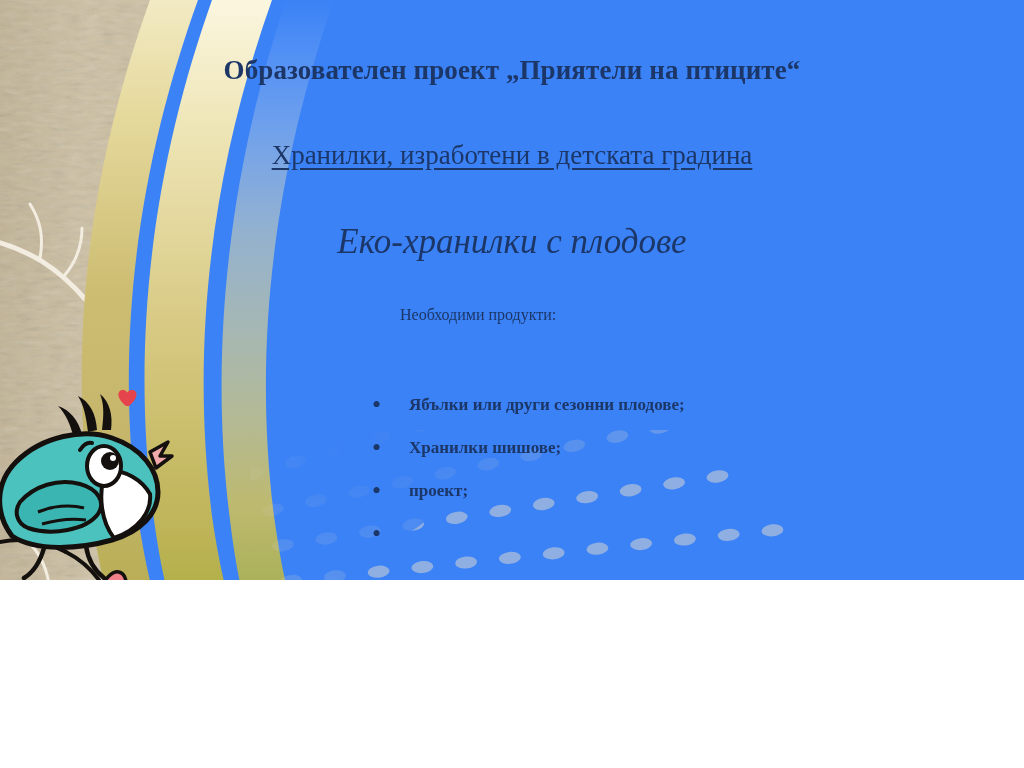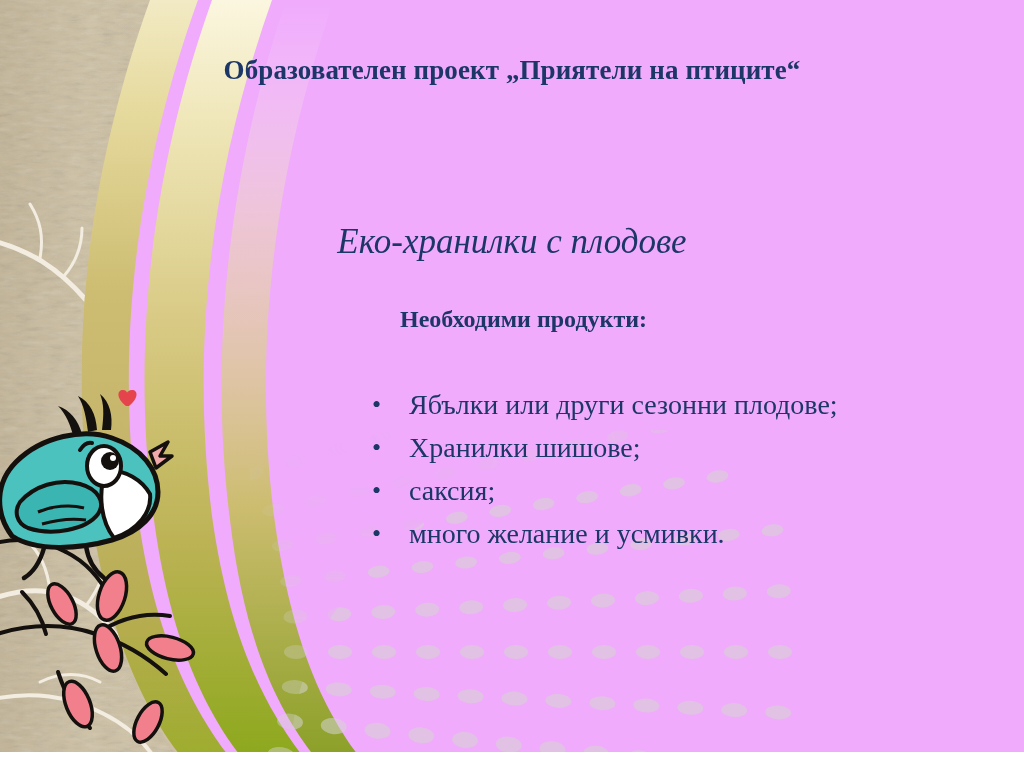--- a/index.html
+++ b/index.html
@@ -1,18 +1,18 @@
 <!DOCTYPE html>
 <html><head>
 <meta charset="utf-8">
 <style>
   html,body{margin:0;padding:0;background:#fff;}
   body{width:1024px;height:768px;overflow:hidden;
        font-family:"Liberation Serif",serif;}
-  #slide{position:relative;width:1024px;height:752px;background:#f0abfc;overflow:hidden;}
+  #slide{position:relative;width:1024px;height:580px;background:#3b82f6;overflow:hidden;}
 
   
   .art{position:absolute;left:0;top:0;width:480px;height:768px;}
 
   
   .halftone{position:absolute;left:250px;top:430px;width:560px;height:338px;
             opacity:.55;pointer-events:none;}
 
   
   .txt{position:absolute;left:0;top:0;width:1024px;height:768px;}
@@ -22,27 +22,27 @@
   .title1 span{color:#1b3667;}
 
   .title2{position:absolute;left:0;top:140px;width:1024px;text-align:center;
           font-size:27px;}
   .title2 span{color:#1b3667;text-decoration:underline;text-underline-offset:4px;}
 
   .title3{position:absolute;left:0;top:222px;width:1024px;text-align:center;
           font-size:35px;font-style:italic;}
   .title3 span{color:#1b3667;}
 
-  .subhead{position:absolute;left:400px;top:306px;font-size:24px;color:#1b3667;font-weight:bold;}
+  .subhead{position:absolute;left:400px;top:306px;font-size:16px;color:#1b3667;}
 
   .bullets{position:absolute;left:368px;top:386px;width:620px;}
   .brow{display:flex;align-items:flex-start;height:43px;}
   .bdot{width:37px;flex:0 0 37px;color:#1b3667;font-size:26px;line-height:38px;
         text-align:left;padding-left:4px;}
-  .btxt{color:#1b3667;font-size:28px;line-height:38px;white-space:nowrap;}
+  .btxt{color:#1b3667;font-size:17px;line-height:38px;white-space:nowrap;font-weight:bold;}
 </style>
 </head>
 <body>
 
 <div id="slide">
 
   <svg class="art" viewBox="0 0 480 768">
     <defs>
 
       <filter id="grain" x="0" y="0" width="100%" height="100%">
@@ -322,40 +322,42 @@
       </g>
     </g>
   </svg>
 
   <div class="txt">
 
     <div class="title1">
       <span>Образователен проект „Приятели на птиците“</span>
     </div>
 
+    <div class="title2">
+      <span>Хранилки, изработени в детската градина</span>
+    </div>
 
     <div class="title3">
       <span>Еко-хранилки с плодове</span>
     </div>
 
     <div class="subhead">Необходими продукти:</div>
 
     <div class="bullets">
       <div class="brow">
         <div class="bdot">•</div>
         <div class="btxt">Ябълки или други сезонни плодове;</div>
       </div>
       <div class="brow">
         <div class="bdot">•</div>
         <div class="btxt">Хранилки шишове;</div>
       </div>
       <div class="brow">
         <div class="bdot">•</div>
-        <div class="btxt">саксия;</div>
+        <div class="btxt">проект;</div>
       </div>
       <div class="brow">
         <div class="bdot">•</div>
-        <div class="btxt">много желание и усмивки.</div>
       </div>
     </div>
 
   </div>
 </div>
 
 </body></html>

